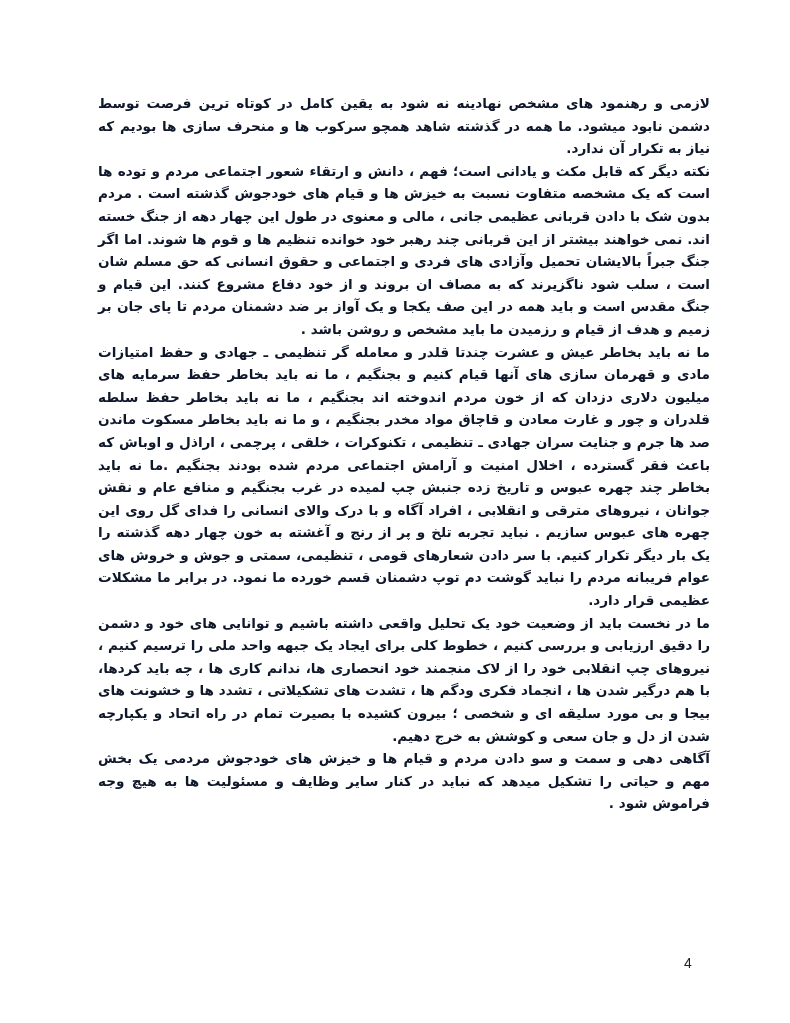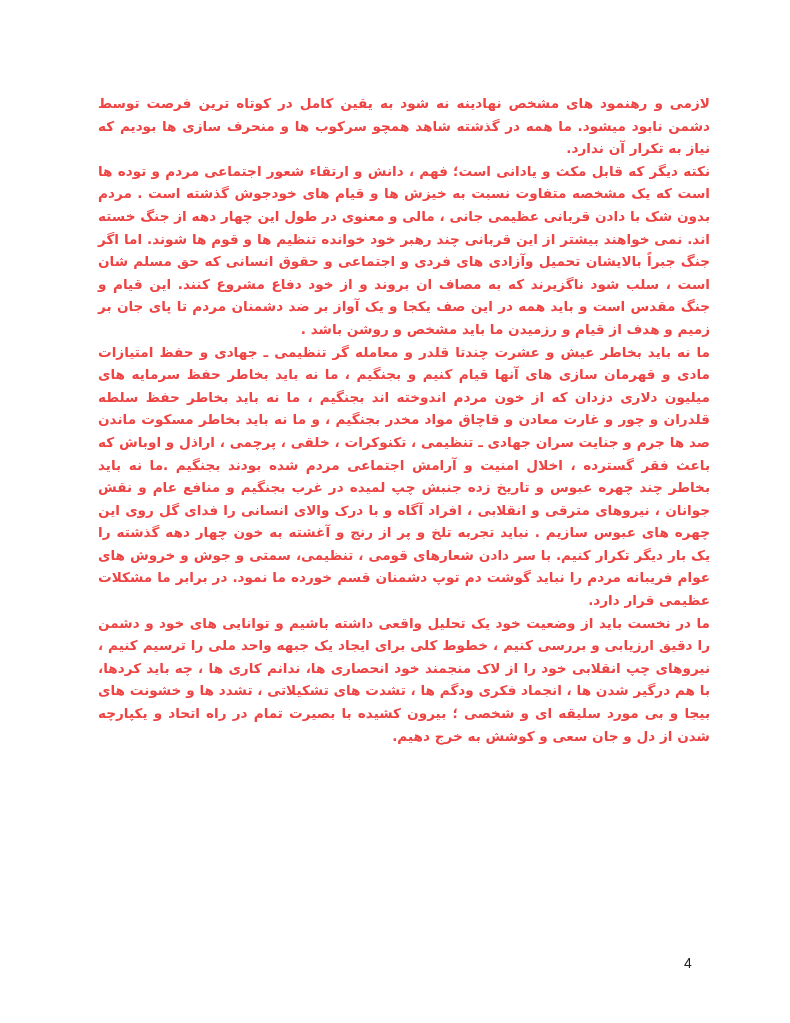--- a/index.html
+++ b/index.html
@@ -26,21 +26,21 @@
       left: 98px;
       top: 92px;
       width: 612px;
       direction: rtl;
       text-align: justify;
       text-align-last: right;
       font-family: "DejaVu Sans", sans-serif;
       font-weight: bold;
       font-size: 13.6px;
       line-height: 22.6px;
-      color: #ef4444;
+      color: #0f172a;
     }
     .para {
       margin: 0;
       padding: 0;
     }
     .page-number {
       position: absolute;
       left: 684px;
       top: 955px;
       font-family: "Liberation Sans", sans-serif;
@@ -50,15 +50,16 @@
   </style>
 </head>
 <body>
 
 <div class="page">
   <div class="body-text">
     <p class="para">لازمی و رهنمود های مشخص نهادینه نه شود به یقین کامل در کوتاه ترین فرصت توسط دشمن نابود میشود. ما همه در گذشته شاهد همچو سرکوب ها و منحرف سازی ها بودیم که نیاز به تکرار آن ندارد.</p>
     <p class="para">نکته دیگر که قابل مکث و یادانی است؛ فهم ، دانش و ارتقاء شعور اجتماعی مردم و توده ها است که یک مشخصه متفاوت نسبت به خیزش ها و قیام های خودجوش گذشته است . مردم بدون شک با دادن قربانی عظیمی جانی ، مالی و معنوی در طول این چهار دهه از جنگ خسته اند. نمی خواهند بیشتر از این قربانی چند رهبر خود خوانده تنظیم ها و قوم ها شوند. اما اگر جنگ جبراً بالایشان تحمیل وآزادی های فردی و اجتماعی و حقوق انسانی که حق مسلم شان است ، سلب شود ناگزیرند که به مصاف ان بروند و از خود دفاع مشروع کنند. این قیام و جنگ مقدس است و باید همه در این صف یکجا و یک آواز بر ضد دشمنان مردم تا پای جان بر زمیم و هدف از قیام و رزمیدن ما باید مشخص و روشن باشد .</p>
     <p class="para">ما نه باید بخاطر عیش و عشرت چندتا قلدر و معامله گر تنظیمی ـ جهادی و حفظ امتیازات مادی و قهرمان سازی های آنها قیام کنیم و بجنگیم ، ما نه باید بخاطر حفظ سرمایه های میلیون دلاری دزدان که از خون مردم اندوخته اند بجنگیم ، ما نه باید بخاطر حفظ سلطه قلدران و چور و غارت معادن و قاچاق مواد مخدر بجنگیم ، و ما نه باید بخاطر مسکوت ماندن صد ها جرم و جنایت سران جهادی ـ تنظیمی ، تکنوکرات ، خلقی ، پرچمی ، اراذل و اوباش که باعث فقر گسترده ، اخلال امنیت و آرامش اجتماعی مردم شده بودند بجنگیم .ما نه باید بخاطر چند چهره عبوس و تاریخ زده جنبش چپ لمیده در غرب بجنگیم و منافع عام و نقش جوانان ، نیروهای مترقی و انقلابی ، افراد آگاه و با درک والای انسانی را فدای گل روی این چهره های عبوس سازیم . نباید تجربه تلخ و پر از رنج و آغشته به خون چهار دهه گذشته را یک بار دیگر تکرار کنیم. با سر دادن شعارهای قومی ، تنظیمی، سمتی و جوش و خروش های عوام فریبانه مردم را نباید گوشت دم توپ دشمنان قسم خورده ما نمود. در برابر ما مشکلات عظیمی قرار دارد.</p>
     <p class="para">ما در نخست باید از وضعیت خود یک تحلیل واقعی داشته باشیم و توانایی های خود و دشمن را دقیق ارزیابی و بررسی کنیم ، خطوط کلی برای ایجاد یک جبهه واحد ملی را ترسیم کنیم ، نیروهای چپ انقلابی خود را از لاک منجمند خود انحصاری ها، ندانم کاری ها ، چه باید کردها، با هم درگیر شدن ها ، انجماد فکری ودگم ها ، تشدت های تشکیلاتی ، تشدد ها و خشونت های بیجا و بی مورد سلیقه ای و شخصی ؛ بیرون کشیده با بصیرت تمام در راه اتحاد و یکپارچه شدن از دل و جان سعی و کوشش به خرج دهیم.</p>
+    <p class="para">آگاهی دهی و سمت و سو دادن مردم و قیام ها و خیزش های خودجوش مردمی یک بخش مهم و حیاتی را تشکیل میدهد که نباید در کنار سایر وظایف و مسئولیت ها به هیچ وجه فراموش شود .</p>
   </div>
   <div class="page-number">4</div>
 </div>
 
 </body></html>

